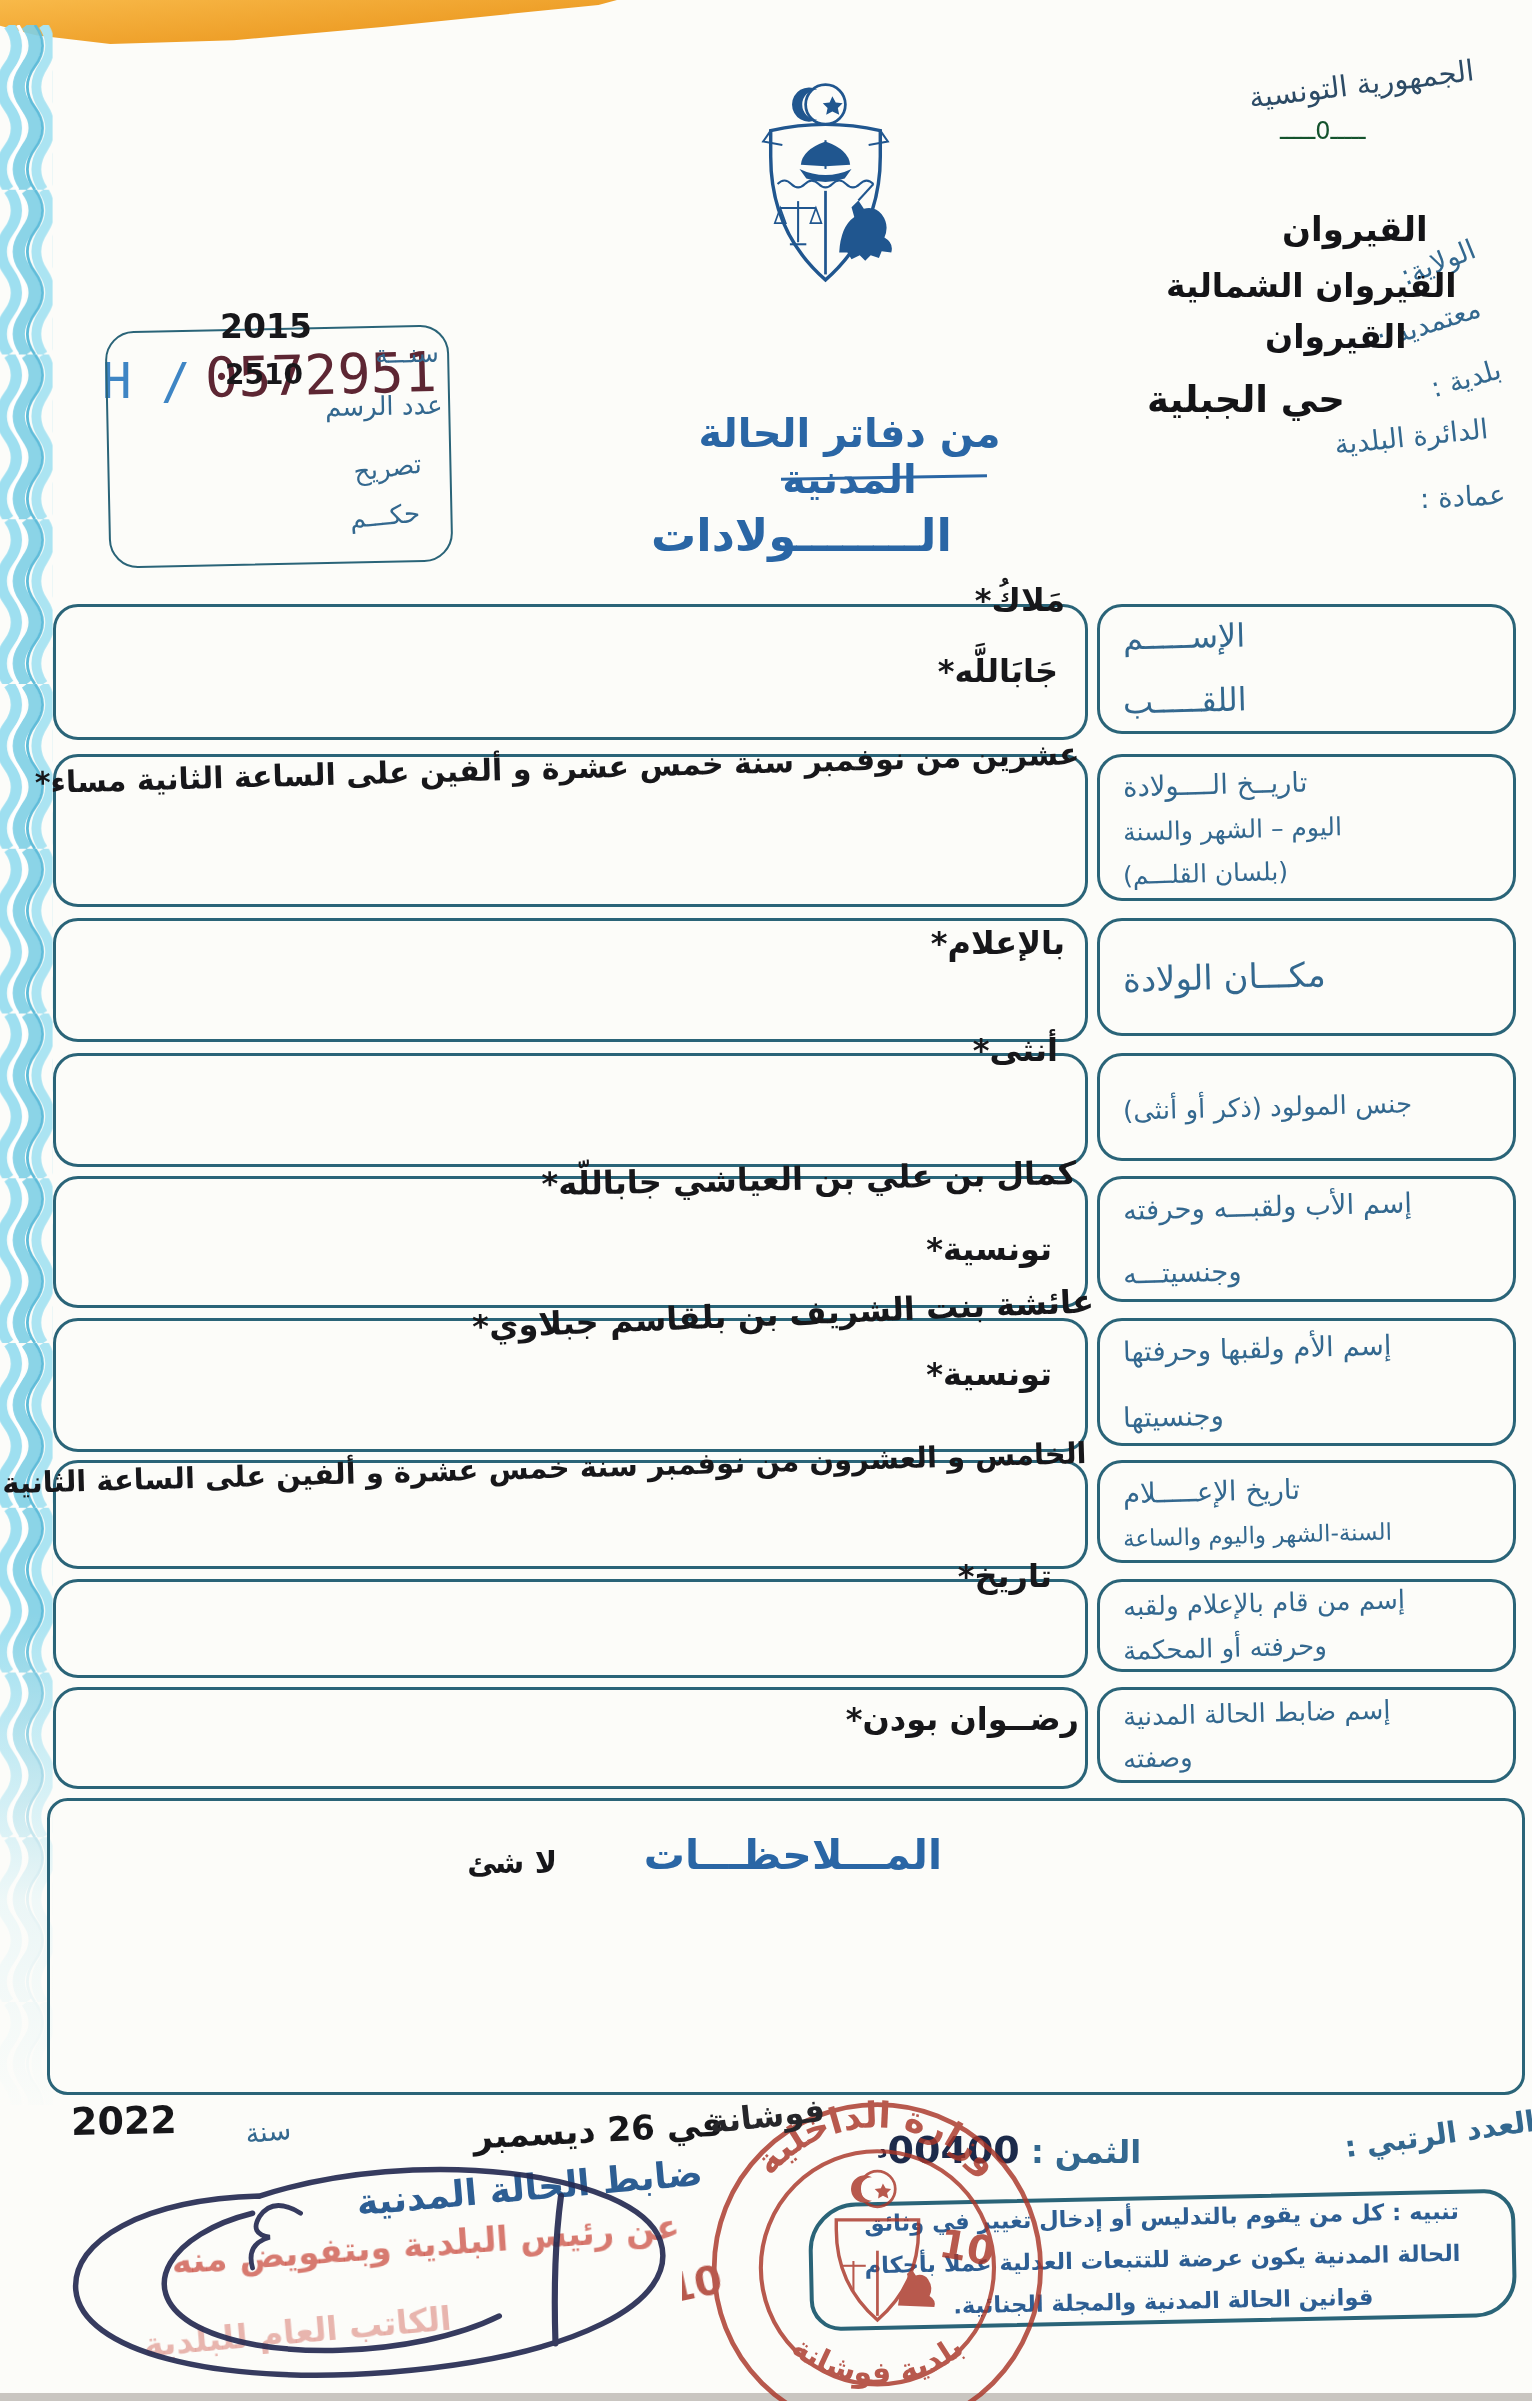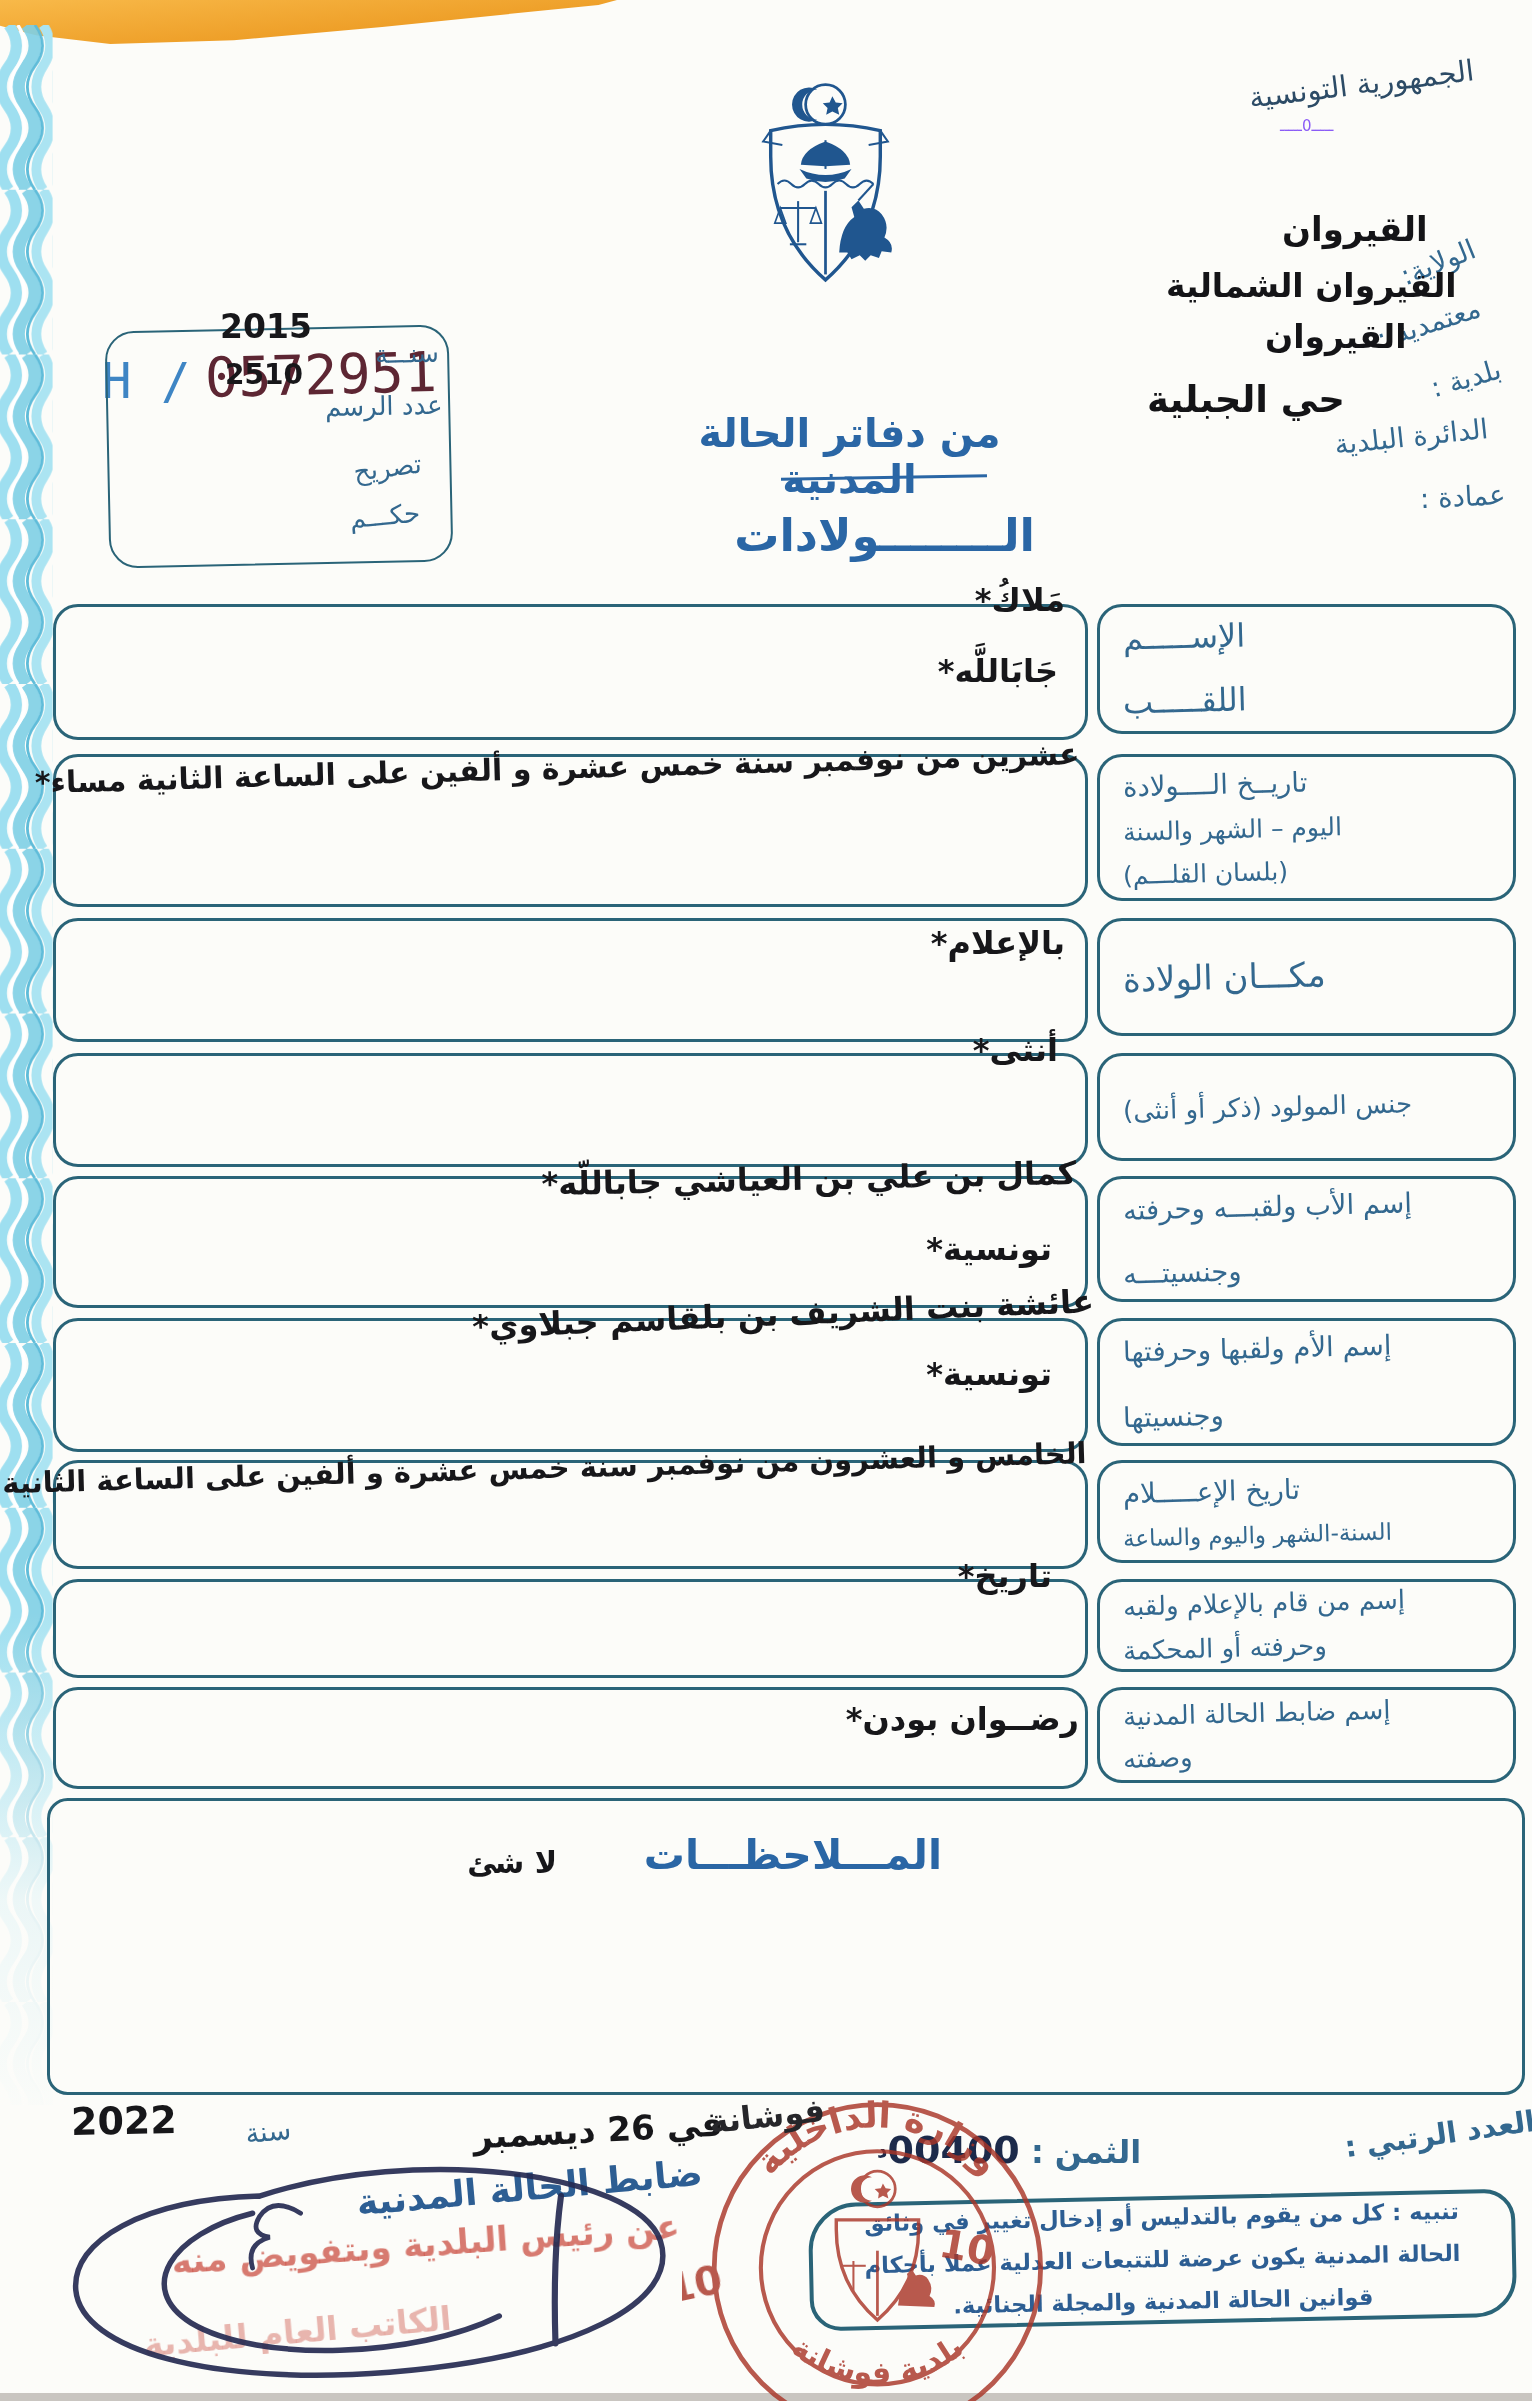--- a/index.html
+++ b/index.html
@@ -61,21 +61,21 @@
   <div class="abs t blk" style="left:221px;top:307px;font-size:33px;z-index:2;">2015</div>
   <div class="abs t blk" style="left:226px;top:358px;font-size:28px;z-index:2;">2510</div>
   <div class="box" style="left:108px;top:328px;width:340px;height:233px;border-width:2.7px;border-radius:29px;transform:rotate(-1.2deg);">
     <div class="abs t teal" style="right:8.2px;top:12.4px;font-size:25px;">سنـــة</div>
     <div class="abs t teal" style="right:5.5px;top:63px;font-size:26px;">عدد الرسم</div>
     <div class="abs t teal" style="right:27.5px;top:125px;font-size:26px;transform:rotate(-6deg);">تصريح</div>
     <div class="abs t teal" style="right:30px;top:173px;font-size:26px;transform:rotate(-4deg);">حكـــم</div>
   </div>
 
   <div class="abs t" style="left:1215px;top:67px;width:295px;text-align:center;font-size:29px;color:#2c4b66;transform:rotate(-7deg);">الجمهورية التونسية</div>
-  <div class="abs t" style="left:1281px;top:117px;font-size:15px;color:#8b5cf6;">ـــــ0ـــــ</div>
+  <div class="abs t" style="left:1281px;top:117px;font-size:24px;color:#14532d;">ـــــ0ـــــ</div>
 
   <div class="hdr-val" style="left:1283px;top:209px;font-size:34px;">القيروان</div>
   <div class="hdr-lbl" style="left:1400px;top:246px;transform:rotate(-22deg);">الولاية:</div>
   <div class="hdr-val" style="left:1167px;top:266px;font-size:33px;">القيروان الشمالية</div>
   <div class="hdr-lbl" style="left:1376px;top:307px;transform:rotate(-18deg);">معتمدية :</div>
   <div class="hdr-val" style="left:1266px;top:317px;font-size:33px;">القيروان</div>
   <div class="hdr-lbl" style="left:1431px;top:362px;transform:rotate(-16deg);">بلدية :</div>
   <div class="hdr-val" style="left:1148px;top:378px;font-size:37px;">حي الجبلية</div>
   <div class="hdr-lbl" style="left:1335px;top:420px;transform:rotate(-6deg);">الدائرة البلدية</div>
   <div class="hdr-lbl" style="left:1421px;top:480px;transform:rotate(-3deg);">عمادة :</div>
@@ -98,21 +98,21 @@
       <path d="M34,185 l-8,22 h16 z" stroke-width="2.5"></path>
       <path d="M86,185 l-8,22 h16 z" stroke-width="2.5"></path>
       <line x1="48" y1="238" x2="72" y2="238" stroke-width="3"></line>
       <path d="M120,250 q2,-38 22,-52 l-4,-14 10,-10 8,12 q16,-4 26,8 q12,16 4,34 q14,8 10,22 l-14,-2 -4,10 -12,-4 -8,8 -8,-8 -12,6 -6,-10 z" fill="#20568f" stroke="none"></path>
       <line x1="148" y1="174" x2="170" y2="150" stroke-width="3"></line>
     </g>
   </svg>
 
   <div class="abs blue" style="left:631px;top:410px;width:439px;text-align:center;font-size:40px;font-weight:bold;">من دفاتر الحالة المدنية</div>
   <div class="abs" style="left:782px;top:476px;width:206px;height:2.7px;background:#2a66a5;transform:rotate(-1deg);"></div>
-  <div class="abs blue" style="left:652px;top:509px;width:384px;text-align:right;font-size:45px;font-weight:bold;">الــــــــولادات</div>
+  <div class="abs blue" style="left:652px;top:509px;width:384px;text-align:left;font-size:45px;font-weight:bold;">الــــــــولادات</div>
 
   <div class="box vbox" style="top:604px;height:130px;"></div>
   <div class="box lbox spread" style="top:604px;height:130px;">
     <div class="lbl" style="font-size:32px;">الإســـــم</div>
     <div class="lbl" style="font-size:32px;">اللقـــــب</div>
   </div>
   <div class="val" style="right:467px;top:581px;">مَلاكُ*</div>
   <div class="val" style="right:474px;top:652px;">جَابَاللَّه*</div>
 
   <div class="box vbox" style="top:754px;height:147px;"></div>

